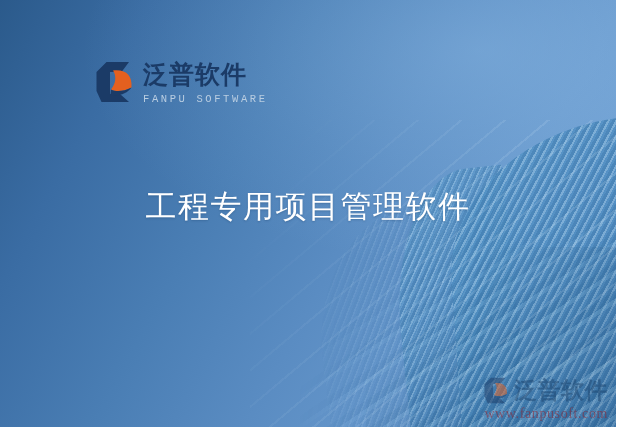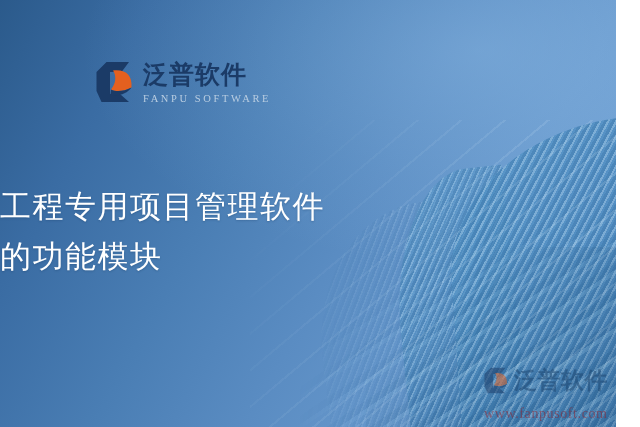--- a/index.html
+++ b/index.html
@@ -192,35 +192,36 @@
   .brand-cn {
     font-family: "DejaVu Sans", "Liberation Sans", sans-serif;
     font-size: 25px;
     line-height: 1.06;
     font-weight: 700;
     color: #1b3b67;
     letter-spacing: 1px;
     white-space: nowrap;
   }
   .brand-en {
-    font-family: Liberation Serif, serif;
+    font-family: Liberation Mono, monospace;
     font-size: 10.5px;
     line-height: 1;
     margin-top: 5px;
     color: #b9cde1;
     letter-spacing: 2.6px;
     white-space: nowrap;
   }
 
   
   .headline {
     position: absolute;
     left: 0;
     right: 0;
     top: 182px;
+    text-align: center;
     font-family: Liberation Serif, serif;
     font-size: 31px;
     line-height: 1.62;
     color: #ffffff;
     letter-spacing: 1.5px;
     text-shadow: 0 1px 2px rgba(20,55,95,0.30);
     white-space: nowrap;
   }
   .headline-line { display: block; }
 
@@ -250,25 +251,25 @@
     line-height: 1;
     font-weight: 700;
     color: #1d4670;
     letter-spacing: 0.5px;
     white-space: nowrap;
   }
   .wm-url {
     font-family: "Liberation Serif", serif;
     font-size: 14px;
     line-height: 1;
-    margin-top: 13px;
+    margin-top: 3px;
     color: #93202a;
     letter-spacing: 0.6px;
     white-space: nowrap;
-    text-align: left;
+    text-align: right;
   }
 </style>
 </head>
 <body>
 
 <div class="slide">
 
   <div class="bg-sky"></div>
   <div class="bg-sky-soft"></div>
 
@@ -288,21 +289,20 @@
       <path d="M15 28.5 C20 31 28 30.5 35.5 26.5 C31 33 21 36 14.5 33.5 Z" fill="#1b3b67"></path>
     </svg>
     <div class="brand-text">
       <div class="brand-cn">泛普软件</div>
       <div class="brand-en">FANPU SOFTWARE</div>
     </div>
   </div>
 
   <div class="headline">
     <span class="headline-line">工程专用项目管理软件</span>
-    <span class="headline-line">的功能模块</span>
   </div>
 
   <div class="watermark">
     <div class="wm-row">
       <svg class="wm-mark" viewBox="0 0 40 42">
         <path d="M10.5 1 L33 1 L25.5 11 L14 11 L14 33 L24 33 L33 41 L5.5 41 L0.5 30 L0.5 11 Z" fill="#1b3b67"></path>
         <path d="M17 9.5 C30 8 36.5 14.5 35.5 26.5 C28 30.5 20 31 15 28.5 C19.5 23 21 15.5 17 9.5 Z" fill="#e4601f"></path>
         <path d="M15 28.5 C20 31 28 30.5 35.5 26.5 C31 33 21 36 14.5 33.5 Z" fill="#1b3b67"></path>
       </svg>
       <div class="wm-cn">泛普软件</div>

